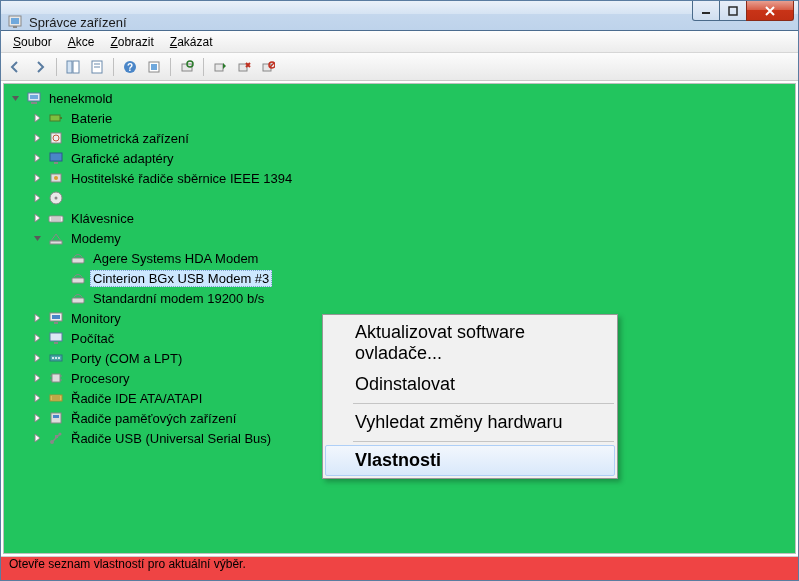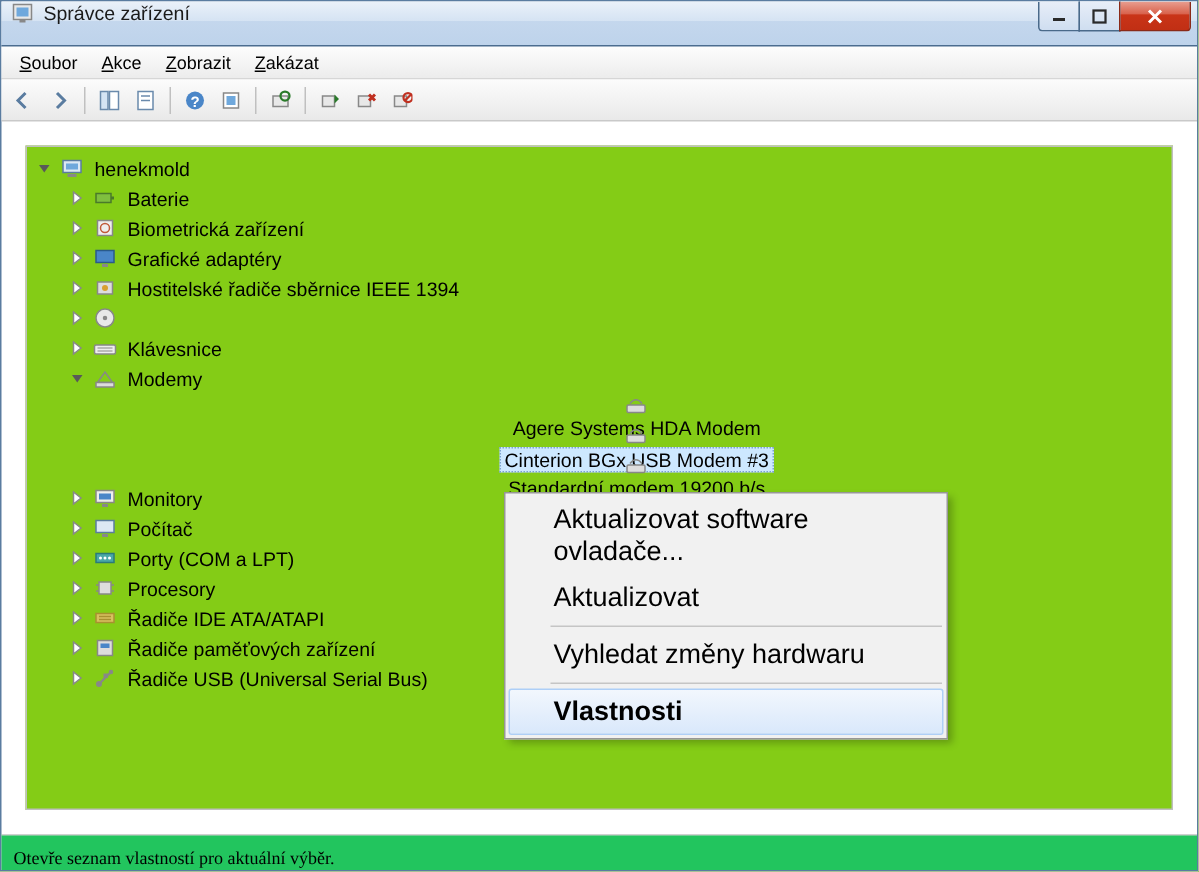--- a/index.html
+++ b/index.html
@@ -1,55 +1,55 @@
 <!DOCTYPE html>
 <html><head>
 <meta charset="utf-8">
 <style>
 * { box-sizing: border-box; margin: 0; padding: 0; }
 body { font-family: "Segoe UI", Tahoma, sans-serif; font-size: 12px; background: #d0d0d0; width: 799px; height: 581px; overflow: hidden; }
 
 .window { width: 799px; height: 581px; background: #fff; border: 1px solid #5a7ca0; display: flex; flex-direction: column; }
 
-.titlebar { height: 30px; background: linear-gradient(to bottom, #eaf1f9 0%, #d5e3f3 45%, #c4d7ed 46%, #bed3eb 100%); display: flex; align-items: flex-start; padding: 0 0 0 6px; border-bottom: 1px solid #4b6c8f; position: relative; }
+.titlebar { height: 30px; background: linear-gradient(to bottom, #eaf1f9 0%, #d5e3f3 45%, #c4d7ed 46%, #bed3eb 100%); display: flex; align-items: flex-end; padding: 0 0 0 6px; border-bottom: 1px solid #4b6c8f; position: relative; }
 .titlebar .app-icon { width: 16px; height: 16px; margin-right: 6px; }
 .titlebar .title { color: #1a1a1a; font-size: 13px; flex: 1; }
 .winbtns { display: flex; height: 20px; position: absolute; right: 4px; top: 0; }
 .winbtn { width: 30px; height: 20px; border: 1px solid #4a6a8a; border-top: none; margin-left: -1px; display: flex; align-items: center; justify-content: center; background: linear-gradient(to bottom, #e8eef8, #cfdef0); cursor: default; }
 .winbtn.min, .winbtn.max { width: 28px; border-bottom-left-radius: 3px; }
 .winbtn.max { border-radius: 0; }
 .winbtn.close { width: 48px; background: linear-gradient(to bottom, #e89e90 0%, #d8604a 45%, #c93418 46%, #c12f14 100%); border-color: #8a2a18; border-bottom-right-radius: 3px; }
 .winbtn svg { display: block; }
 
 .menubar { height: 22px; background: linear-gradient(to bottom, #fdfdfd, #ececec); border-bottom: 1px solid #d6d6d6; display: flex; align-items: center; padding: 0 4px; }
 .menuitem { padding: 2px 8px; font-size: 12px; cursor: default; }
 .menuitem:first-letter { text-decoration: underline; }
 
 .toolbar { height: 28px; background: linear-gradient(to bottom, #fcfcfc, #e9e9e9); border-bottom: 1px solid #c9c9c9; display: flex; align-items: center; padding: 0 4px; gap: 2px; }
 .tbtn { width: 22px; height: 22px; display: flex; align-items: center; justify-content: center; border: 1px solid transparent; border-radius: 2px; cursor: default; }
 .tsep { width: 1px; height: 18px; background: #c0c0c0; margin: 0 3px; }
 
-.content { flex: 1; display: flex; border: 1px solid #bfbfbf; margin: 16px; position: relative; background: #84cc16; }
+.content { flex: 1; display: flex; border: 1px solid #bfbfbf; margin: 2px; position: relative; background: #22c55e; }
 .tree { flex: 1; overflow-y: scroll; padding: 4px 0; font-size: 13px; }
 .node { display: flex; align-items: center; height: 20px; white-space: nowrap; cursor: default; }
 .expander { width: 12px; height: 12px; display: inline-flex; align-items: center; justify-content: center; margin-right: 2px; }
 .expander svg { display: block; }
 .node-icon { width: 16px; height: 16px; margin: 0 4px 0 2px; display: inline-flex; align-items: center; justify-content: center; }
 .node.selected .label-wrap { background: #cde8ff; border: 1px dotted #7da2ce; padding: 0 2px; }
 .label-wrap { padding: 0 3px; }
 .indent-0 { padding-left: 6px; }
 .indent-1 { padding-left: 28px; }
-.indent-2 { padding-left: 50px; flex-direction: column; }
+.indent-2 { padding-left: 50px; }
 
 .context-menu { position: absolute; left: 318px; top: 230px; width: 296px; background: #f1f1f1; border: 1px solid #979797; box-shadow: 3px 3px 5px rgba(0,0,0,0.25); padding: 2px; font-size: 18px; }
 .cm-item { padding: 5px 20px 5px 30px; cursor: default; }
 .cm-item.highlight { background: linear-gradient(to bottom, #f2f7fd, #d9e8fb); border: 1px solid #aecff7; border-radius: 2px; padding: 4px 19px 4px 29px; font-weight: bold; }
 .cm-sep { height: 1px; background: #c5c5c5; margin: 3px 1px 3px 28px; }
 
-.statusbar { height: 24px; background: #22c55e; border-top: 1px solid #d0d0d0; display: flex; align-items: flex-end; padding: 0 8px; font-size: 12px; font-family: Liberation Serif, serif; }
+.statusbar { height: 24px; background: #ef4444; border-top: 1px solid #d0d0d0; display: flex; align-items: flex-start; padding: 0 8px; font-size: 12px; }
 
 
 .tree::-webkit-scrollbar { width: 17px; }
 .tree::-webkit-scrollbar-track { background: #f0f0f0; border-left: 1px solid #dcdcdc; }
 .tree::-webkit-scrollbar-thumb { background: linear-gradient(to right, #e0e8f4, #c6d6ec); border: 1px solid #a6b8d0; border-radius: 2px; }
 .tree::-webkit-scrollbar-button { height: 17px; background: #f0f0f0; border: 1px solid #ccc; }
 </style>
 </head>
 <body>
 
@@ -406,21 +406,21 @@
               <circle cx="12" cy="4" r="1.5" fill="#888"></circle>
               <rect x="7" y="5" width="3" height="3" fill="#888"></rect>
             </svg>
           </span>
           <span class="label-wrap">Řadiče USB (Universal Serial Bus)</span>
         </div>
       </div>
 
     <div class="context-menu">
       <div class="cm-item">Aktualizovat software ovladače...</div>
-      <div class="cm-item">Aktualizovat</div>
+      <div class="cm-item">Odinstalovat</div>
       <div class="cm-sep"></div>
       <div class="cm-item">Vyhledat změny hardwaru</div>
       <div class="cm-sep"></div>
       <div class="cm-item highlight">Vlastnosti</div>
     </div>
   </div>
 
   <div class="statusbar">
     <span>Otevře seznam vlastností pro aktuální výběr.</span>
   </div>

